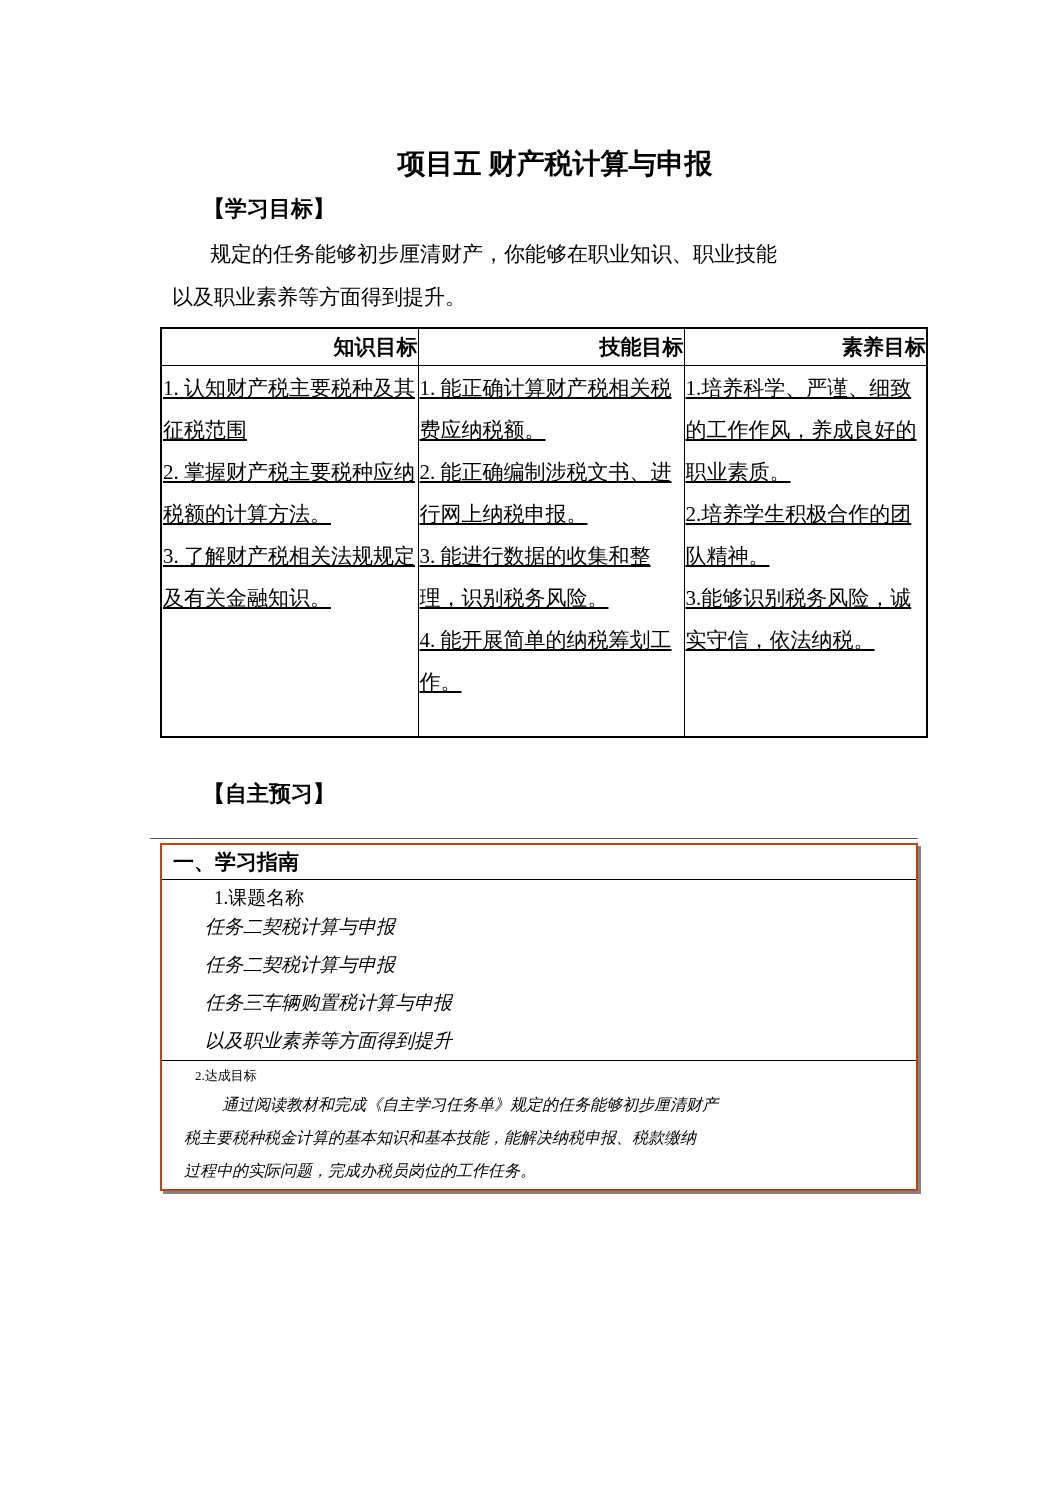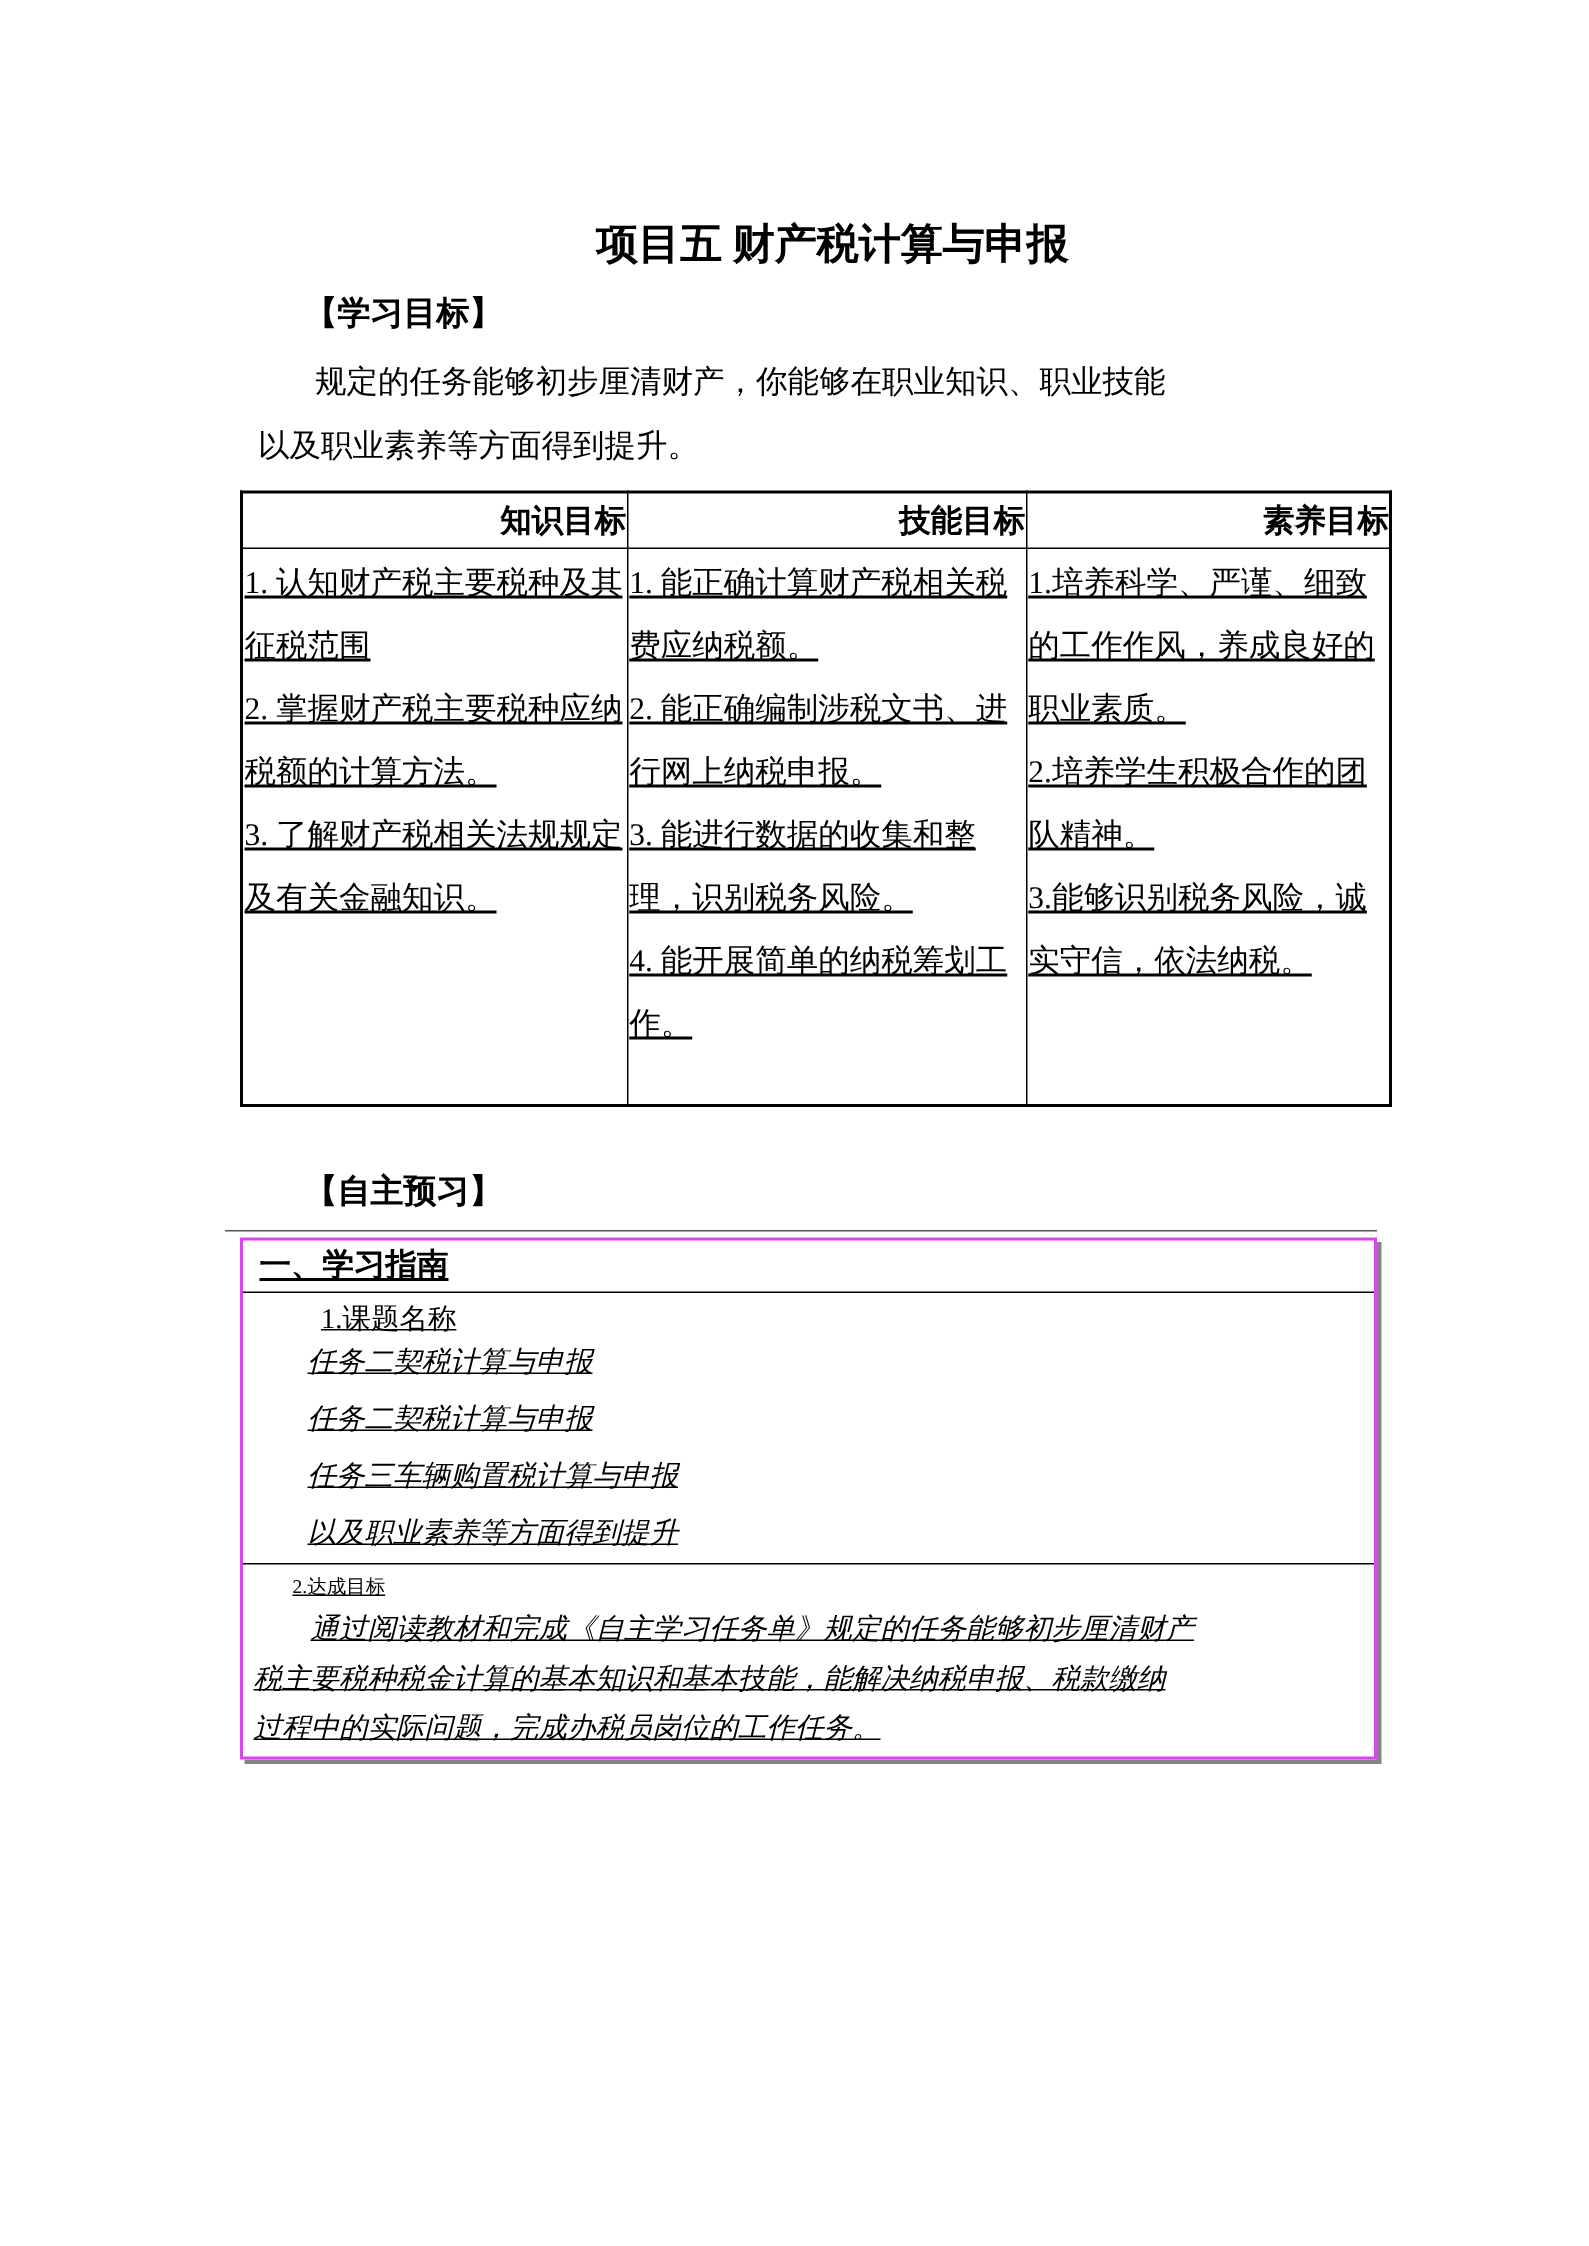--- a/index.html
+++ b/index.html
@@ -81,27 +81,26 @@
     vertical-align: top;
     padding: 1px 1px 0 1px;
     font-size: 21px;
     line-height: 42px;
   }
   .goal-item { margin: 0; text-decoration: underline; }
 
   
   .guide {
     position: absolute;
-    top: 825px;
+    top: 843px;
     left: 160px;
     width: 754px;
-    border: 2px solid #d946ef;
+    border: 2px solid #c2410c;
     background: #fff;
     box-shadow: 3px 3px 0 rgba(110,110,110,0.85);
-    text-decoration: underline;
   }
   .guide::before {
     content: "";
     position: absolute;
     left: -12px;
     top: -7px;
     width: calc(100% + 14px);
     height: 1px;
     background: #555;
   }
@@ -134,23 +133,23 @@
   .guide-goal {
     min-height: 124px;
     padding-bottom: 2px;
   }
   .goal-heading {
     padding: 4px 13px 0 33px;
     font-size: 13px;
     line-height: 21px;
   }
   .goal-par {
-    margin: 2px 0 0 7px;
+    margin: 2px 0 0 22px;
     width: 740px;
-    font-size: 19px;
+    font-size: 16px;
     font-style: italic;
     line-height: 33px;
   }
   .goal-par .line { white-space: nowrap; }
   .goal-par .line.first { text-indent: 38px; }
 </style>
 </head>
 <body>
 
 <div class="page">

